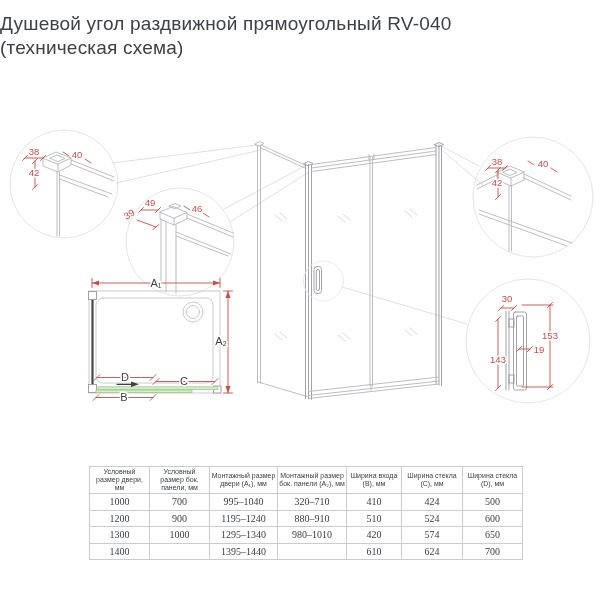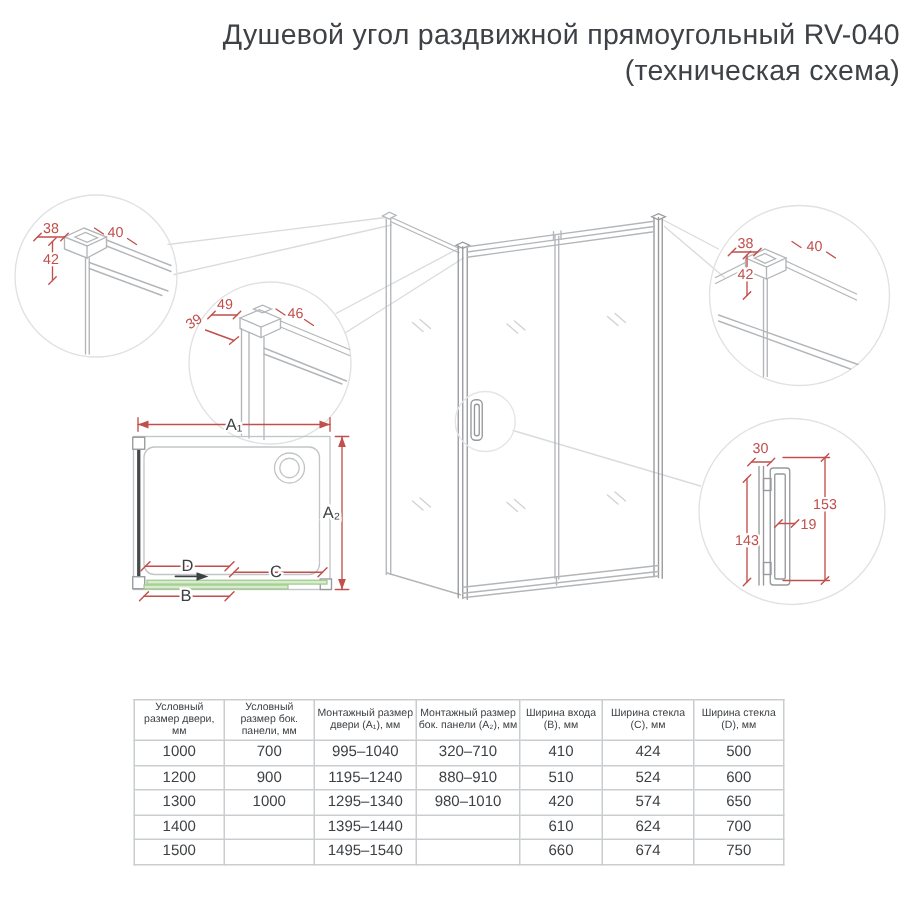--- a/index.html
+++ b/index.html
@@ -1,29 +1,29 @@
 <!DOCTYPE html>
 <html><head>
 <meta charset="utf-8">
 <style>
   html,body { margin:0; padding:0; background:#ffffff; }
   body { width:600px; height:600px; font-family:"Liberation Sans", sans-serif; }
   .stage { position:relative; width:600px; height:600px; overflow:hidden; background:#fff; }
-  .title { position:absolute; top:12px; left:0; width:600px; text-align:right;
+  .title { position:absolute; top:12px; left:0; width:600px; text-align:left;
            color:#3e4246; font-size:19px; line-height:24px; letter-spacing:0.2px; }
   svg.diagram { position:absolute; top:0; left:0; }
   svg.diagram text { font-family:"Liberation Sans", sans-serif; }
   .halo { paint-order:stroke; stroke:#ffffff; stroke-width:3px; }
   .dimtxt { font-size:9.5px; fill:#c14f4b; }
   .plantxt { font-size:11px; fill:#3d4144; }
   table.sizes { position:absolute; left:89px; top:466px; border-collapse:collapse; table-layout:fixed; background:#fff; }
   table.sizes th, table.sizes td { border:1px solid #c9cdd0; text-align:center; vertical-align:middle;
            color:#3d4144; padding:0 1px; font-weight:400; }
   table.sizes th { font-size:7px; line-height:8.3px; height:26px; }
-  table.sizes td { font-size:10px; height:15.5px; }
+  table.sizes td { font-size:10px; height:15.5px;font-family:Liberation Serif, serif; }
 </style>
 </head>
 <body>
 
 <div class="stage">
 
   <div class="title">
     <div>Душевой угол раздвижной прямоугольный RV-040</div>
     <div>(техническая схема)</div>
   </div>
@@ -331,25 +331,16 @@
       </tr>
       <tr>
         <td>1400</td>
         <td></td>
         <td>1395–1440</td>
         <td></td>
         <td>610</td>
         <td>624</td>
         <td>700</td>
       </tr>
-      <tr>
-        <td>1500</td>
-        <td></td>
-        <td>1495–1540</td>
-        <td></td>
-        <td>660</td>
-        <td>674</td>
-        <td>750</td>
-      </tr>
     </tbody>
   </table>
 
 </div>
 
 </body></html>

